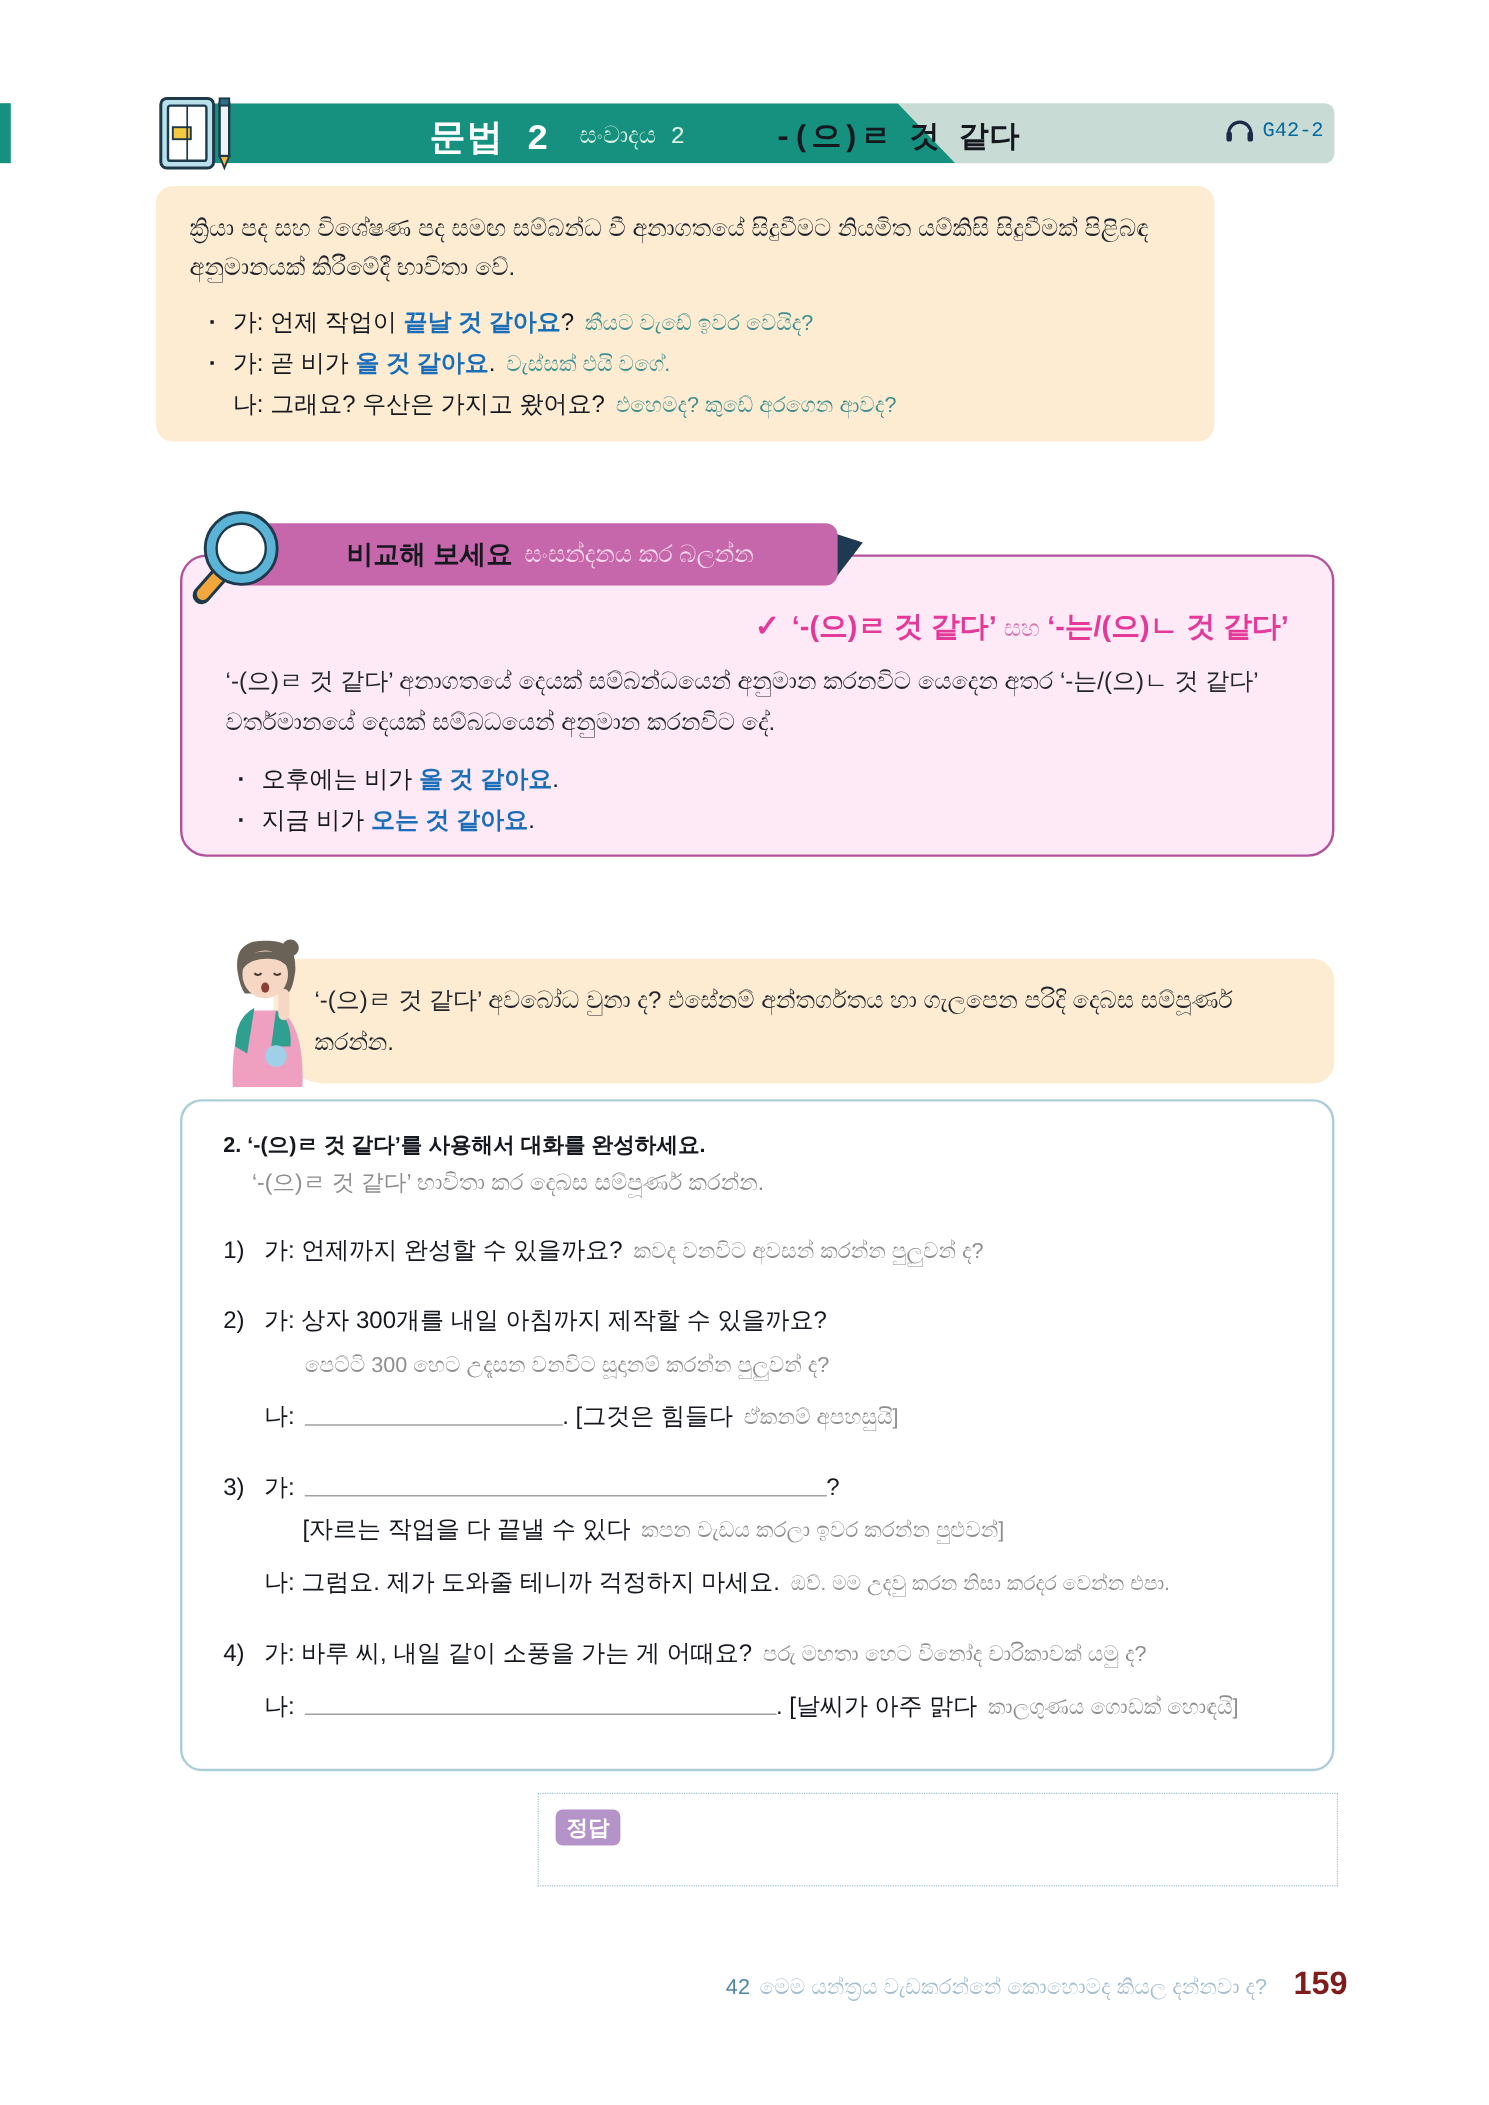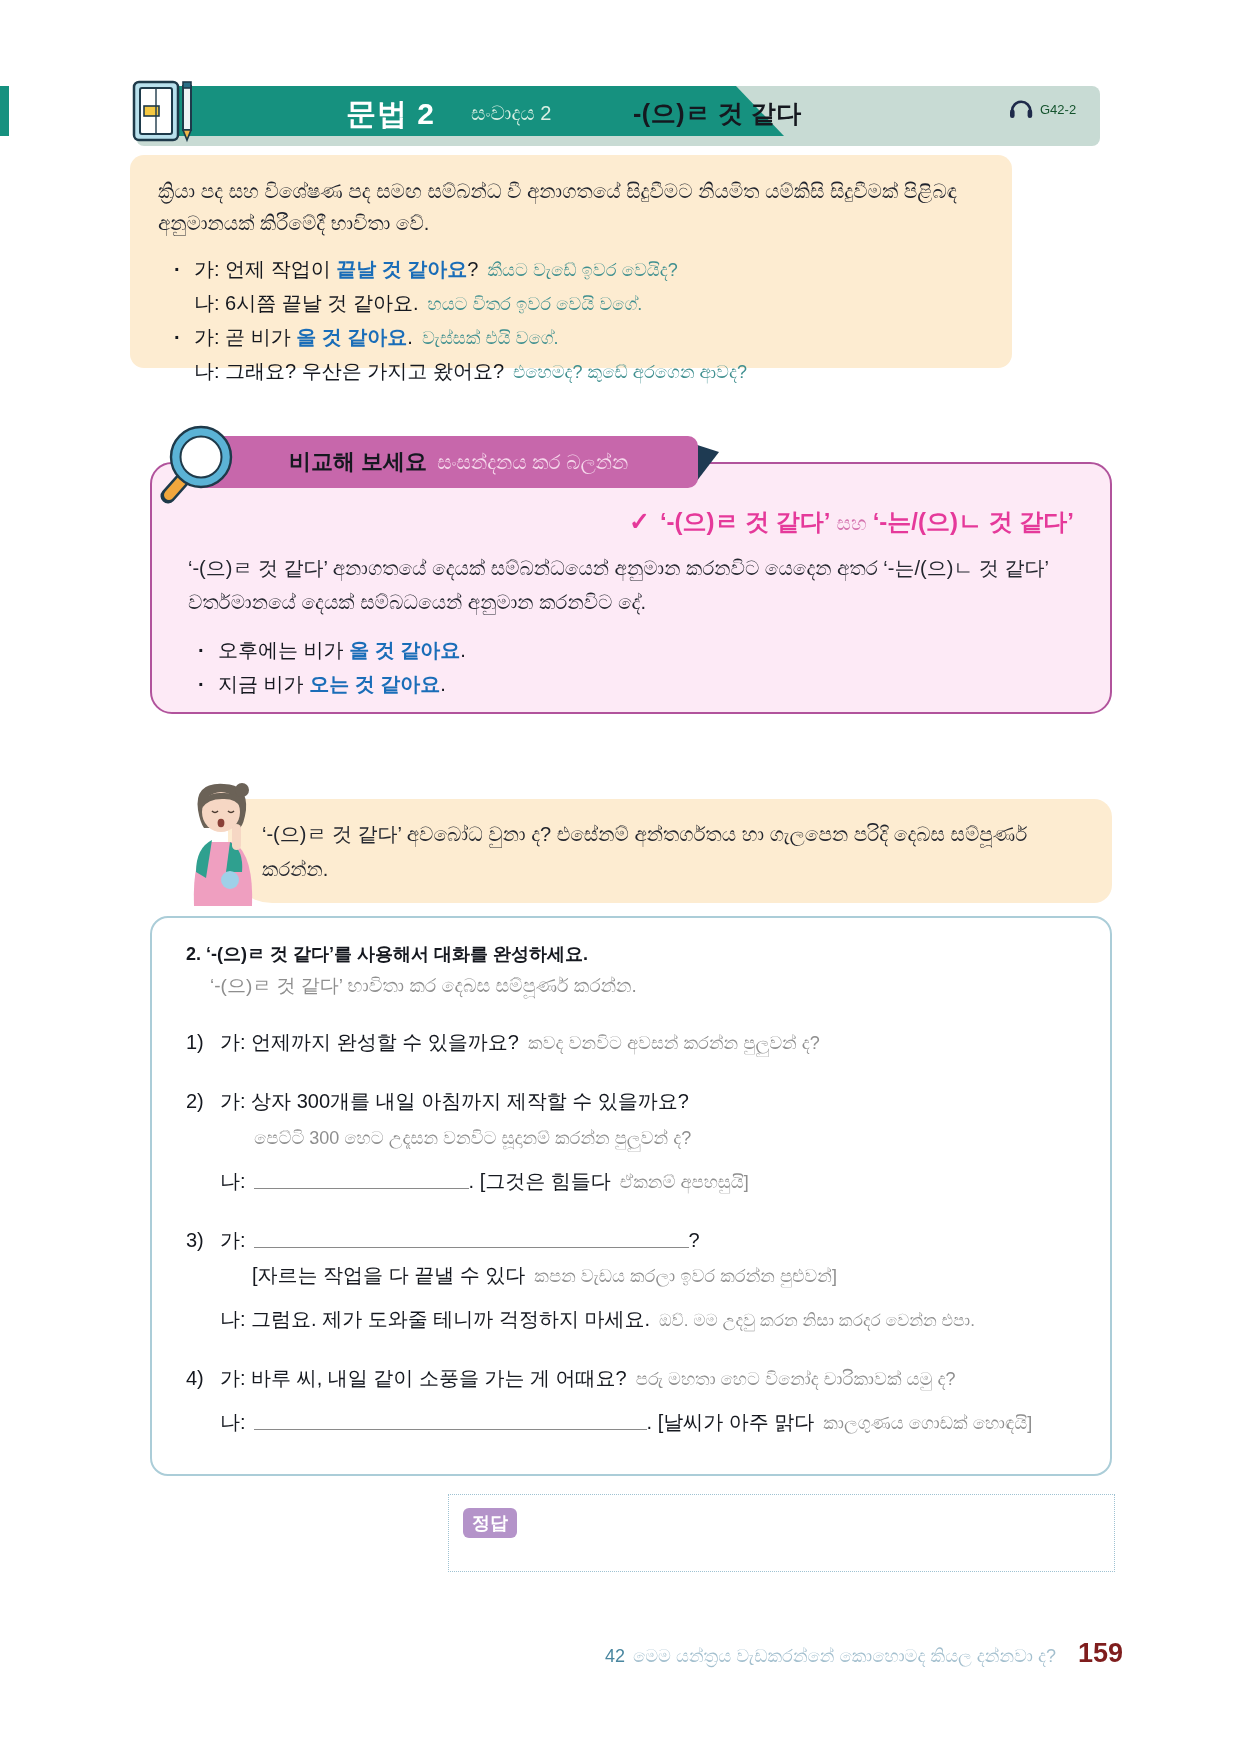--- a/index.html
+++ b/index.html
@@ -1,31 +1,31 @@
 <!DOCTYPE html>
 <html><head>
 <meta charset="utf-8">
 <style>
   html,body{margin:0;padding:0;background:#ffffff;}
   .page{position:relative;width:1241px;height:1754px;background:#ffffff;
         font-family:"Liberation Sans",sans-serif;color:#1c1f27;overflow:hidden;}
 
   
   .edge-strip{position:absolute;left:0;top:86px;width:9px;height:50px;background:#16917f;}
-  .header-bar{position:absolute;left:136px;top:86px;width:964px;height:60px;}
+  .header-bar{position:absolute;left:148px;top:86px;width:964px;height:50px;font-family:Liberation Mono, monospace;}
   .header-light{position:absolute;left:0;top:0;width:100%;height:100%;background:#c8dbd4;border-radius:8px;}
   .header-dark{position:absolute;left:0;top:0;width:700px;height:50px;background:#16917f;
                border-radius:8px 0 0 8px;
                clip-path:polygon(0 0,600px 0,648px 100%,0 100%);}
   .book-icon{position:absolute;left:131px;top:78px;width:68px;height:66px;z-index:3;}
   .grammar-label{position:absolute;left:210px;top:8px;font-size:30px;font-weight:bold;color:#ffffff;z-index:2;letter-spacing:1px;}
   .grammar-label-si{position:absolute;left:335px;top:16px;font-size:20px;color:#d9efe3;z-index:2;}
   .header-title{position:absolute;left:497px;top:11px;font-size:25px;font-weight:bold;color:#15181f;z-index:2;letter-spacing:.5px;}
   .audio{position:absolute;left:872px;top:12px;display:flex;align-items:center;gap:6px;z-index:2;}
-  .audio-code{font-size:13px;color:#14532d;}
+  .audio-code{font-size:17px;color:#0369a1;}
 
   
   .intro-box{position:absolute;left:130px;top:155px;width:882px;height:213px;background:#fdecd1;border-radius:14px;
              padding:20px 28px;box-sizing:border-box;}
   .intro-text{font-size:20px;line-height:1.62;color:#20242e;font-weight:500;}
   .dlg{margin-top:12px;}
   .dlg-line{position:relative;padding-left:36px;font-size:20px;line-height:1.7;color:#15181f;}
   .dlg-line.bullet::before{content:"\00b7";position:absolute;left:16px;top:0;color:#15181f;font-weight:bold;}
   .hl{color:#1a6db8;font-weight:bold;}
   .si{color:#3f8f8f;font-size:18px;margin-left:9px;}
@@ -115,23 +115,20 @@
     <polygon points="52,52 60,52 56,62" fill="#f0b64a" stroke="#1e3a4a" stroke-width="1.6"></polygon>
     <rect x="52" y="4" width="8" height="6" fill="#2a6f86" stroke="#1e3a4a" stroke-width="1.6"></rect>
   </svg>
 
   <div class="intro-box">
     <div class="intro-text">ක්‍රියා පද සහ විශේෂණ පද සමඟ සම්බන්ධ වී අනාගතයේ සිදුවීමට නියමිත යම්කිසි සිදුවීමක් පිළිබඳ අනුමානයක් කිරීමේදී භාවිතා වේ.</div>
     <div class="dlg">
       <div class="dlg-line bullet">
         <span>가: 언제 작업이 </span><span class="hl">끝날 것 같아요</span><span>?</span><span class="si">කීයට වැඩේ ඉවර වෙයිද?</span>
       </div>
-      <div class="dlg-line">
-        <span>나: 6시쯤 끝날 것 같아요.</span><span class="si">හයට විතර ඉවර වෙයි වගේ.</span>
-      </div>
       <div class="dlg-line bullet">
         <span>가: 곧 비가 </span><span class="hl">올 것 같아요</span><span>.</span><span class="si">වැස්සක් එයි වගේ.</span>
       </div>
       <div class="dlg-line">
         <span>나: 그래요? 우산은 가지고 왔어요?</span><span class="si">එහෙමද? කුඩේ අරගෙන ආවද?</span>
       </div>
     </div>
   </div>
 
   <svg class="banner-fold" width="32" height="48">

